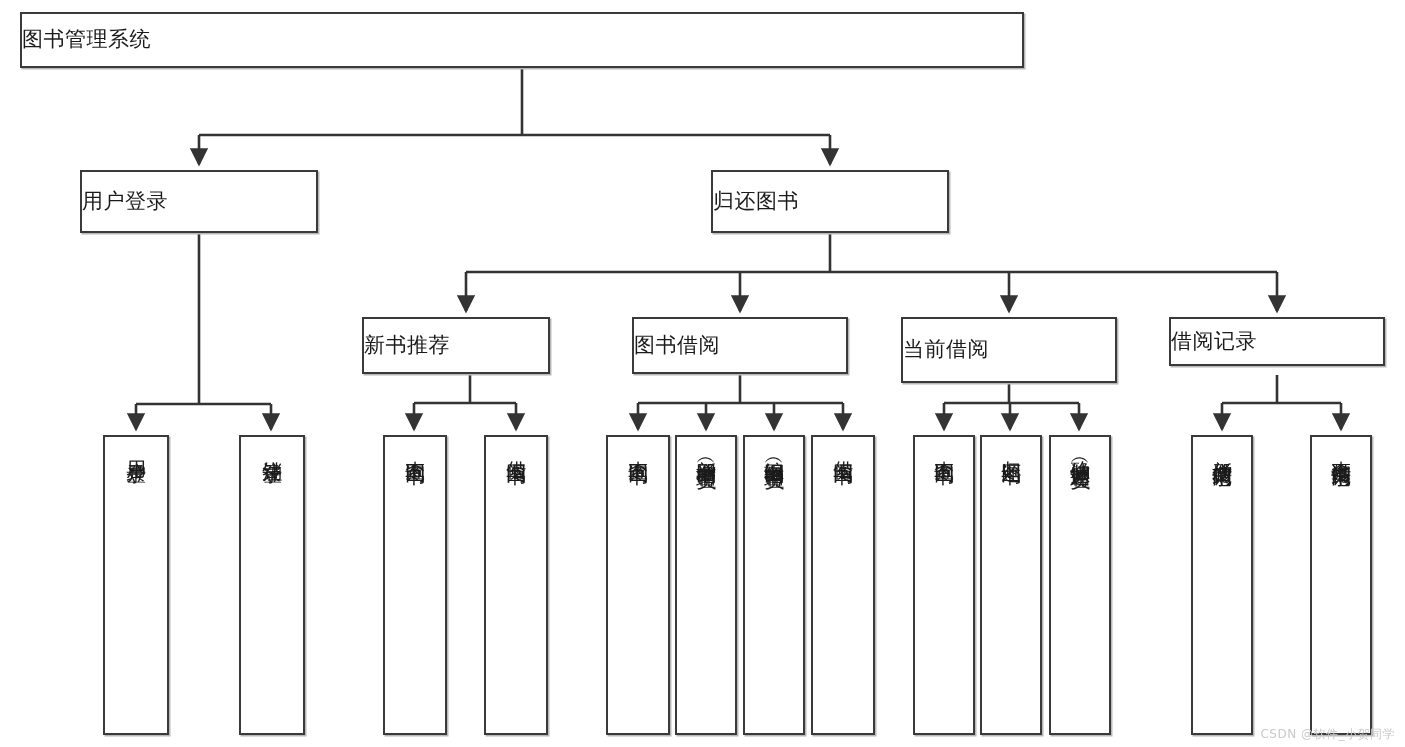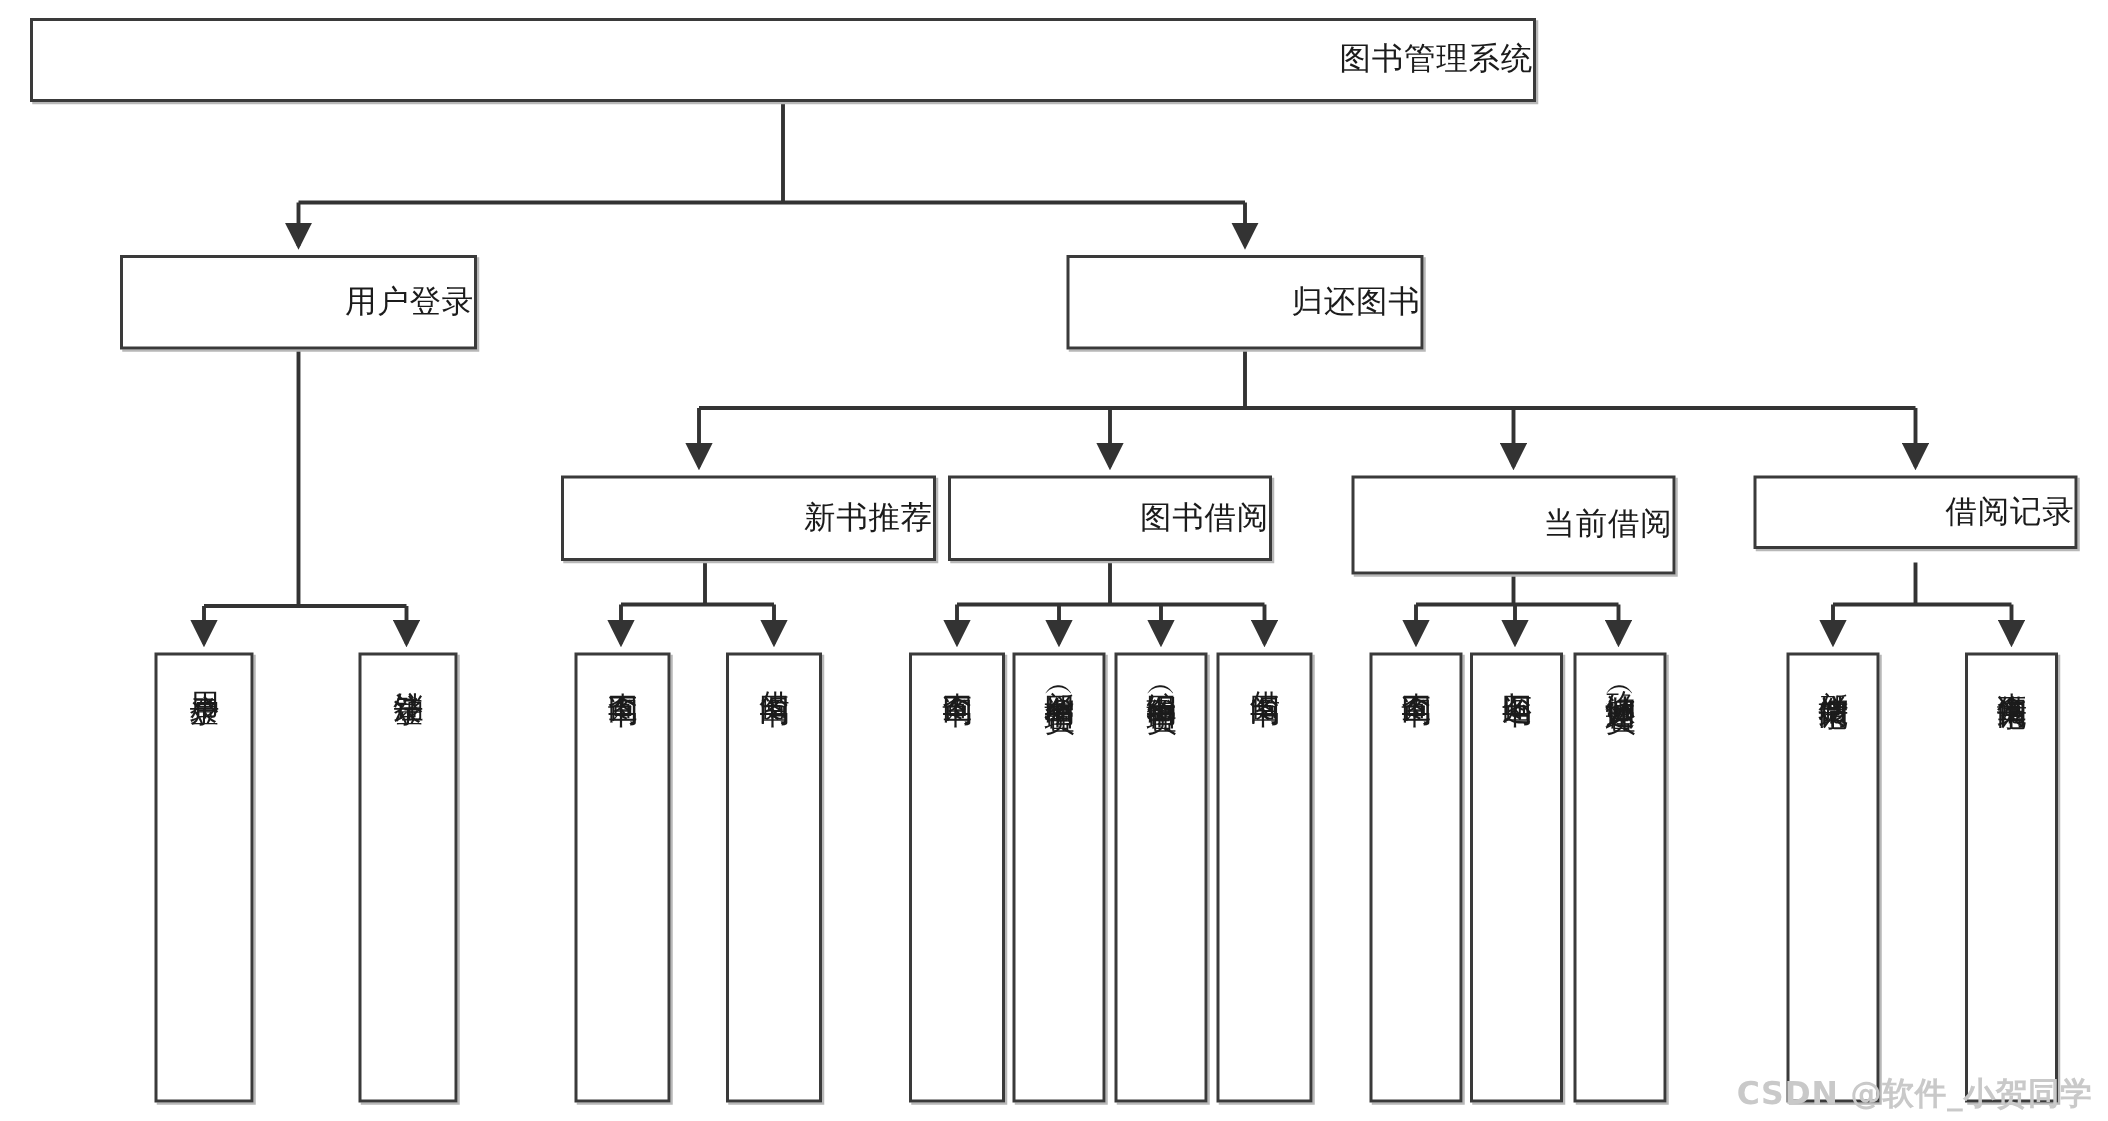--- a/index.html
+++ b/index.html
@@ -27,21 +27,21 @@
     height: 747px;
   }
   .node {
     position: absolute;
     box-sizing: border-box;
     background: #ffffff;
     border: 2px solid #3a3a3a;
     box-shadow: 1.5px 1.5px 0 0 #b8b8b8;
     display: flex;
     align-items: center;
-    justify-content: flex-end;
+    justify-content: flex-start;
     color: #1b1b1b;
   }
   .node.horiz {
     font-size: 21px;
     line-height: 1.1;
     letter-spacing: 0.5px;
     white-space: nowrap;
   }
   .node.root {
     font-size: 21px;
@@ -57,25 +57,24 @@
     font-size: 20px;
     line-height: 1.18;
     letter-spacing: 1.5px;
     white-space: nowrap;
     color: #1b1b1b;
   }
   #watermark {
     position: absolute;
     right: 10px;
     bottom: 4px;
-    font-size: 21px;
+    font-size: 12px;
     color: #c9c9c9;
     white-space: nowrap;
     letter-spacing: 0.5px;
-    font-weight: bold;
   }
 </style>
 </head>
 <body>
 
 <div id="diagram-root">
 
   <svg class="edges" viewBox="0 0 1405 747">
     <defs>
       <marker id="arrow" viewBox="0 0 10 10" refX="8.6" refY="5" markerWidth="7" markerHeight="7" orient="auto-start-reverse">
@@ -134,21 +133,21 @@
   </div>
 
   <div class="node horiz" style="left:80px; top:170px; width:238px; height:63px;">
     <span>用户登录</span>
   </div>
 
   <div class="node horiz" style="left:711px; top:170px; width:238px; height:63px;">
     <span>归还图书</span>
   </div>
 
-  <div class="node horiz" style="left:362px; top:317px; width:250px; height:57px;margin-left:12px;">
+  <div class="node horiz" style="left:362px; top:317px; width:188px; height:57px;">
     <span>新书推荐</span>
   </div>
 
   <div class="node horiz" style="left:632px; top:317px; width:216px; height:57px;">
     <span>图书借阅</span>
   </div>
 
   <div class="node horiz" style="left:901px; top:317px; width:216px; height:66px;">
     <span>当前借阅</span>
   </div>

